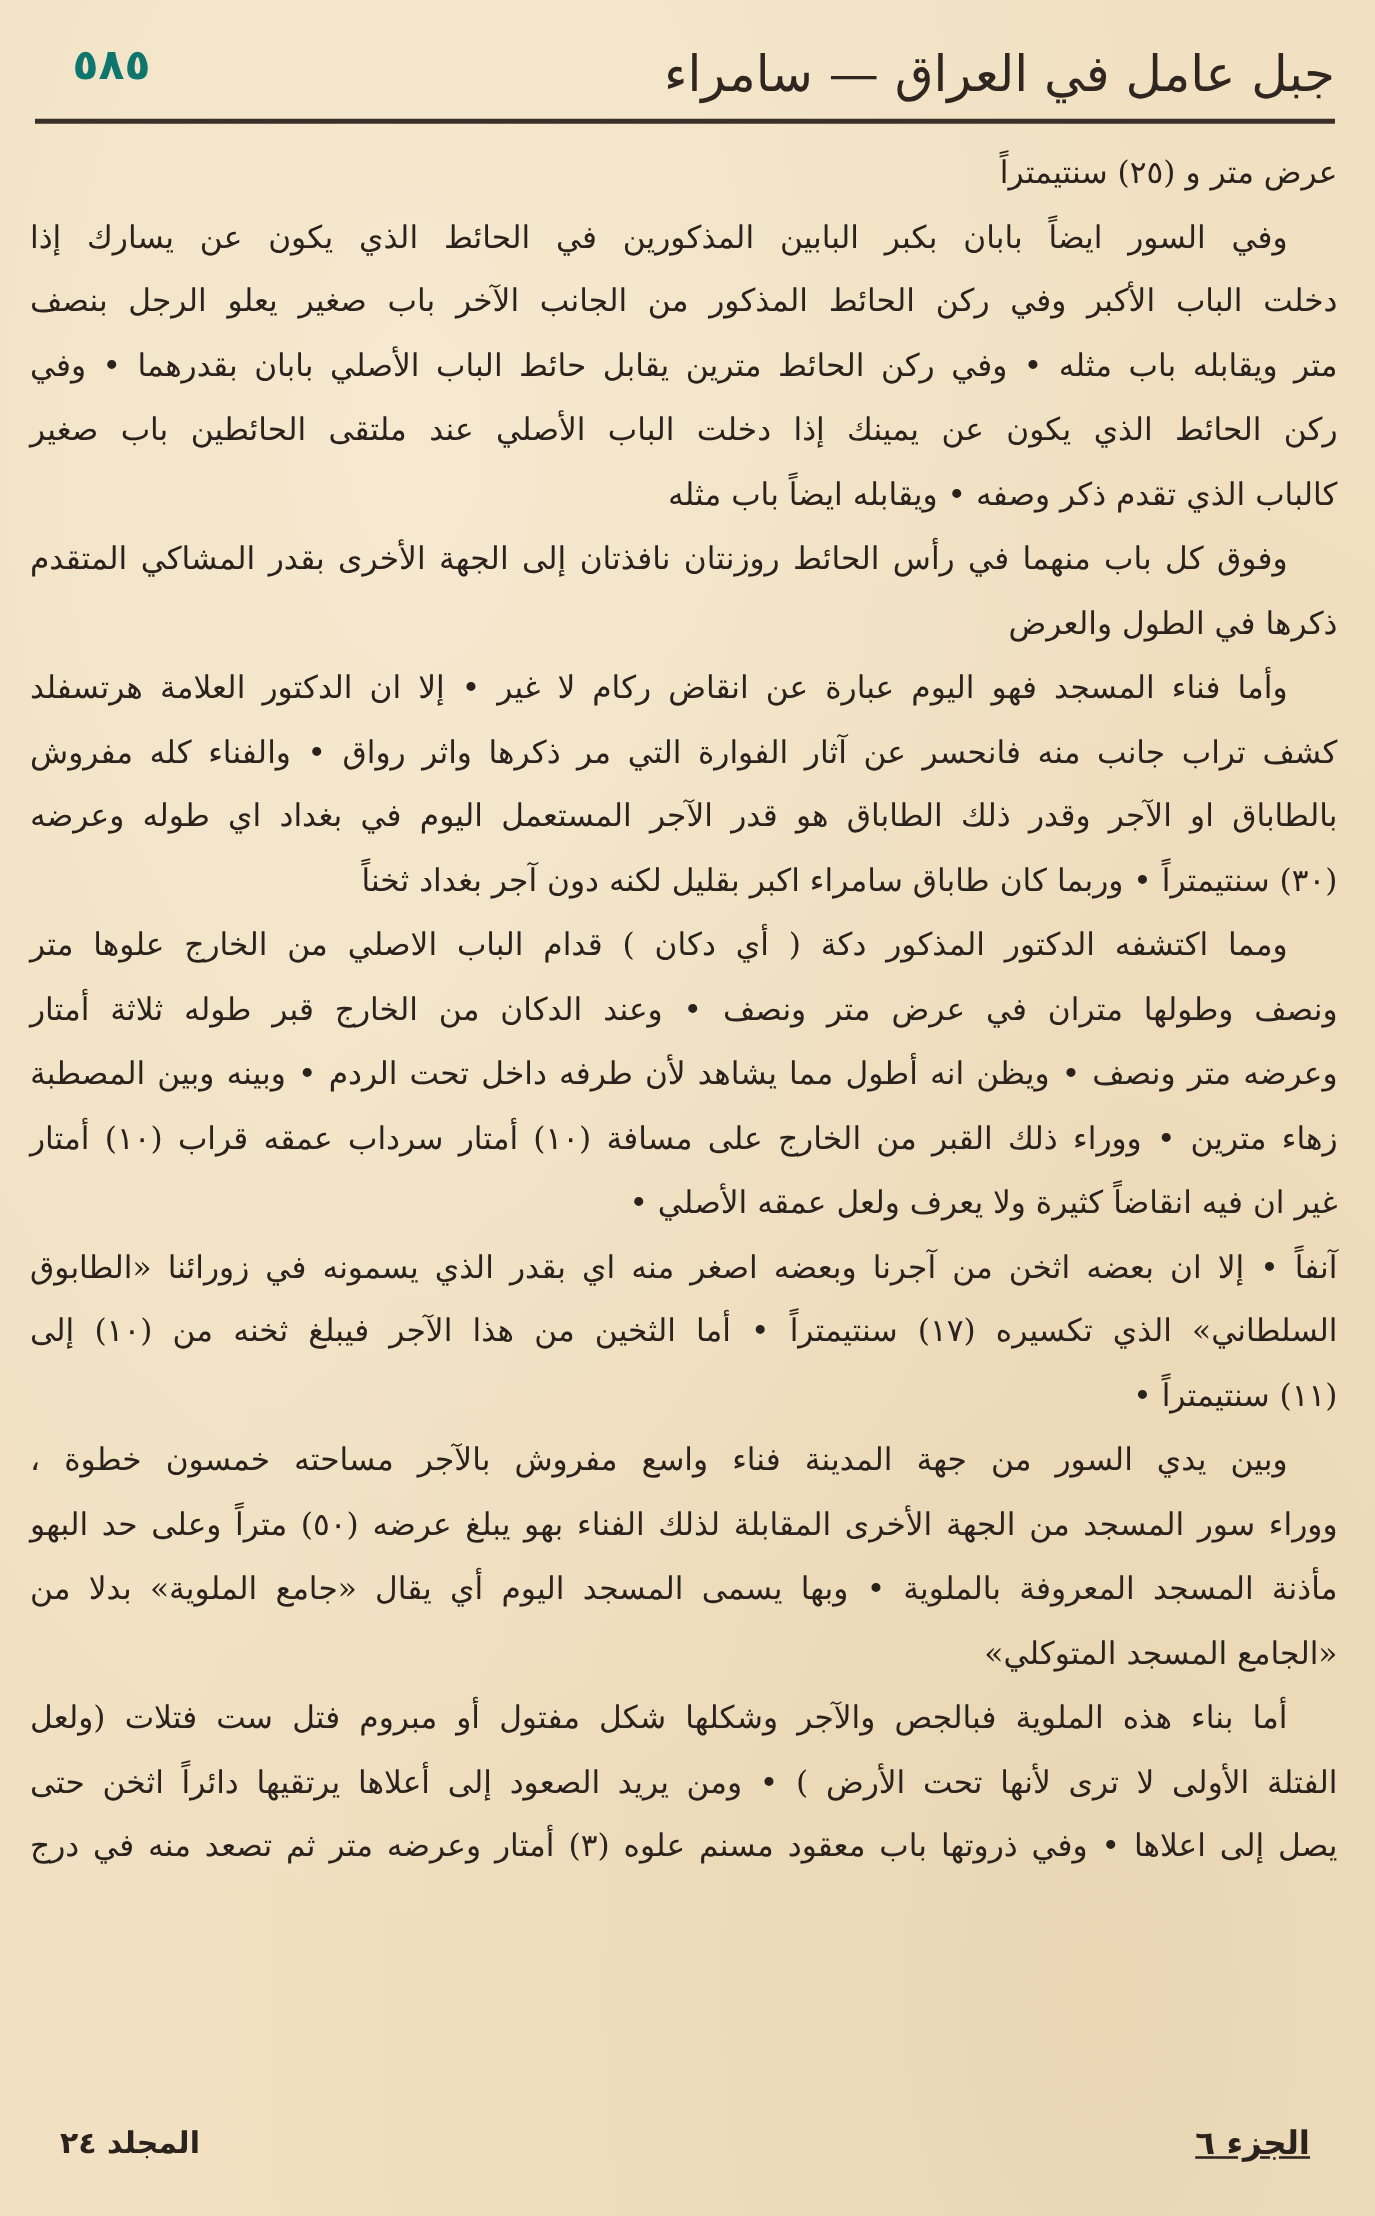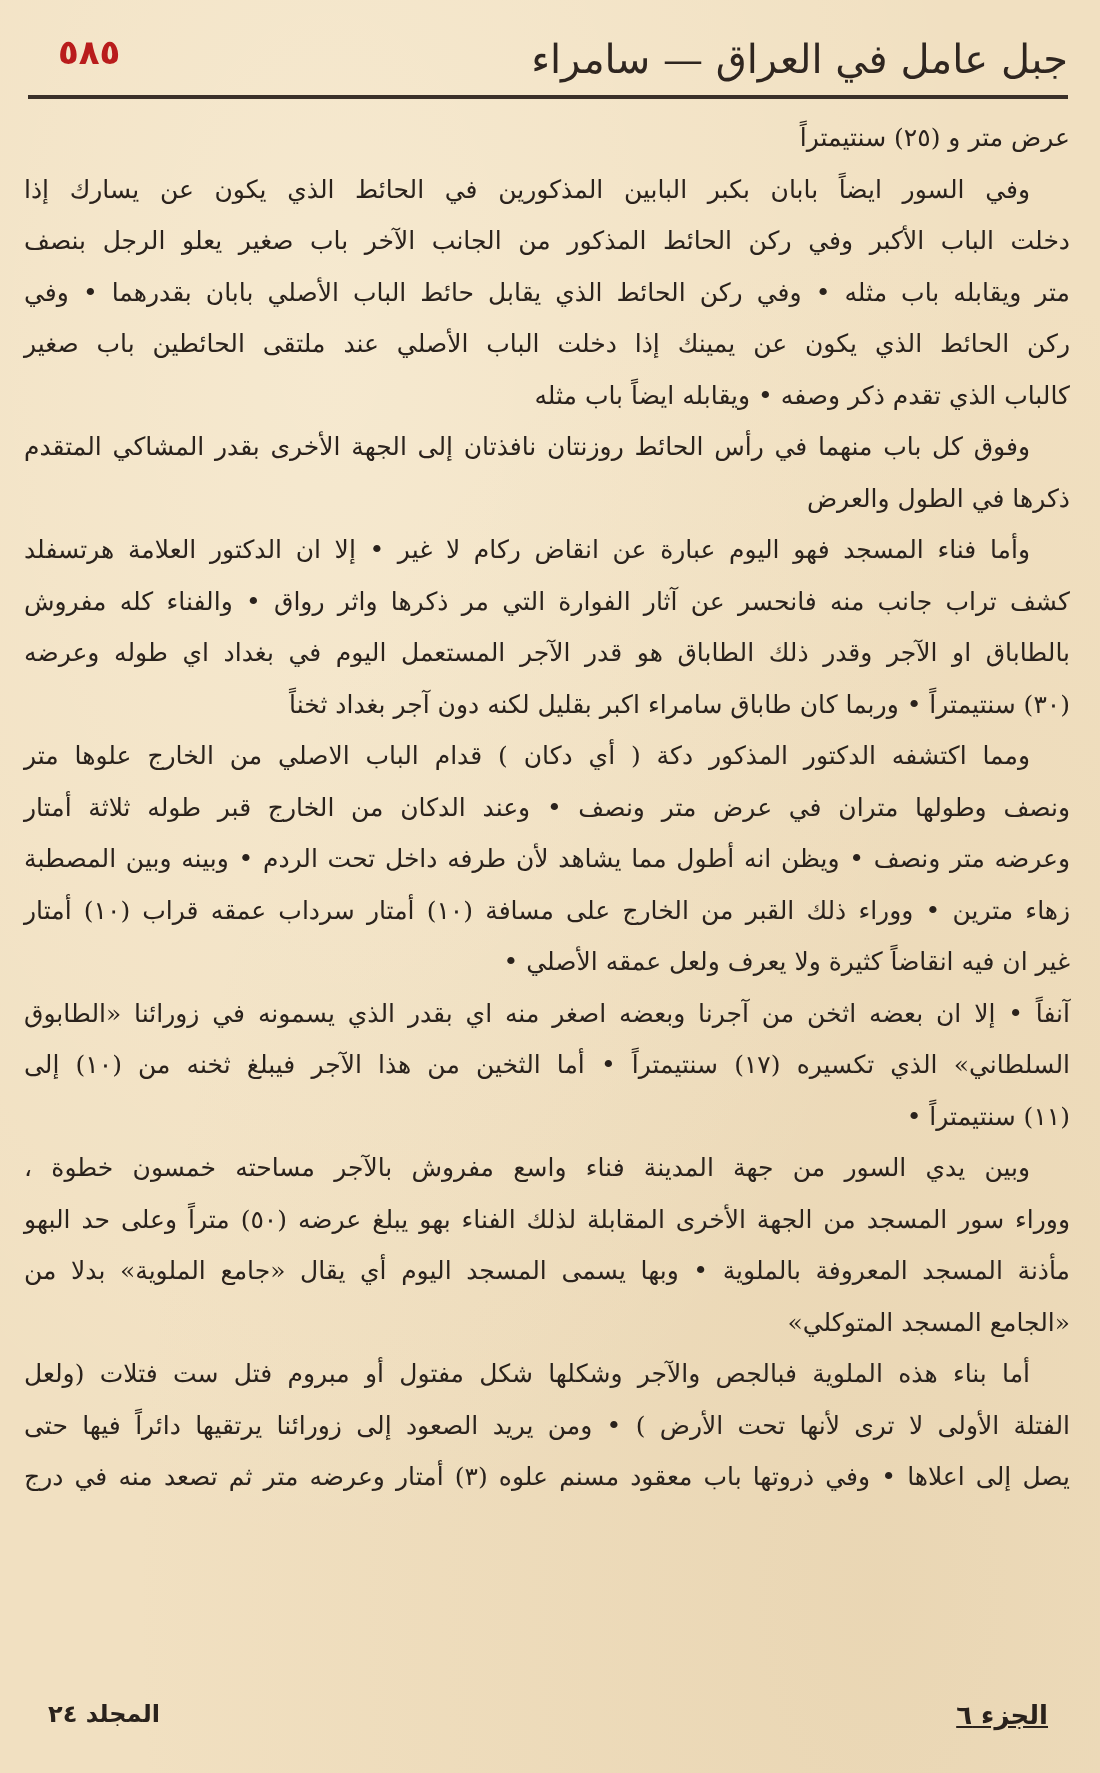--- a/index.html
+++ b/index.html
@@ -12,21 +12,21 @@
     font-family: "DejaVu Serif", "Liberation Serif", serif;
     position: relative;
     overflow: hidden;
   }
   .page { position: absolute; left: 0; top: 0; width: 1100px; height: 1773px; }
   .header {
     position: absolute; left: 28px; top: 30px; width: 1040px; height: 60px;
   }
   .page-number-top {
     position: absolute; left: 30px; top: 2px;
-    font-family: "DejaVu Sans", sans-serif; font-weight: bold; font-size: 34px; color: #b91c1c;
+    font-family: "DejaVu Sans", sans-serif; font-weight: bold; font-size: 34px; color: #0f766e;
   }
   .running-title {
     position: absolute; left: 0; right: 0; top: 6px; text-align: right;
     font-size: 40px; direction: rtl; color: #2f2620;
   }
   .header-rule {
     position: absolute; left: 28px; top: 95px; width: 1040px; height: 4px;
     background: #3a3029;
   }
   .body-text {
@@ -55,21 +55,21 @@
   <div class="header">
     <div class="page-number-top">٥٨٥</div>
     <div class="running-title">جبل عامل في العراق — سامراء</div>
   </div>
   <div class="header-rule"></div>
 
   <div class="body-text" id="body-text">
       <span class="line short">عرض متر و (٢٥) سنتيمتراً</span>
       <span class="line indent">وفي السور ايضاً بابان بكبر البابين المذكورين في الحائط الذي يكون عن يسارك إذا</span>
       <span class="line">دخلت الباب الأكبر وفي ركن الحائط المذكور من الجانب الآخر باب صغير يعلو الرجل بنصف</span>
-      <span class="line">متر ويقابله باب مثله • وفي ركن الحائط الذي يقابل حائط الباب الأصلي بابان بقدرهما • وفي</span>
+      <span class="line">متر ويقابله باب مثله • وفي ركن الحائط مترين يقابل حائط الباب الأصلي بابان بقدرهما • وفي</span>
       <span class="line">ركن الحائط الذي يكون عن يمينك إذا دخلت الباب الأصلي عند ملتقى الحائطين باب صغير</span>
       <span class="line short">كالباب الذي تقدم ذكر وصفه • ويقابله ايضاً باب مثله</span>
       <span class="line indent">وفوق كل باب منهما في رأس الحائط روزنتان نافذتان إلى الجهة الأخرى بقدر المشاكي المتقدم</span>
       <span class="line short">ذكرها في الطول والعرض</span>
       <span class="line indent">وأما فناء المسجد فهو اليوم عبارة عن انقاض ركام لا غير • إلا ان الدكتور العلامة هرتسفلد</span>
       <span class="line">كشف تراب جانب منه فانحسر عن آثار الفوارة التي مر ذكرها واثر رواق • والفناء كله مفروش</span>
       <span class="line">بالطاباق او الآجر وقدر ذلك الطاباق هو قدر الآجر المستعمل اليوم في بغداد اي طوله وعرضه</span>
       <span class="line short">(٣٠) سنتيمتراً • وربما كان طاباق سامراء اكبر بقليل لكنه دون آجر بغداد ثخناً</span>
       <span class="line indent">ومما اكتشفه الدكتور المذكور دكة ( أي دكان ) قدام الباب الاصلي من الخارج علوها متر</span>
       <span class="line">ونصف وطولها متران في عرض متر ونصف • وعند الدكان من الخارج قبر طوله ثلاثة أمتار</span>
@@ -77,21 +77,21 @@
       <span class="line">زهاء مترين • ووراء ذلك القبر من الخارج على مسافة (١٠) أمتار سرداب عمقه قراب (١٠) أمتار</span>
       <span class="line short">غير ان فيه انقاضاً كثيرة ولا يعرف ولعل عمقه الأصلي •</span>
       <span class="line">آنفاً • إلا ان بعضه اثخن من آجرنا وبعضه اصغر منه اي بقدر الذي يسمونه في زورائنا «الطابوق</span>
       <span class="line">السلطاني» الذي تكسيره (١٧) سنتيمتراً • أما الثخين من هذا الآجر فيبلغ ثخنه من (١٠) إلى</span>
       <span class="line short">(١١) سنتيمتراً •</span>
       <span class="line indent">وبين يدي السور من جهة المدينة فناء واسع مفروش بالآجر مساحته خمسون خطوة ،</span>
       <span class="line">ووراء سور المسجد من الجهة الأخرى المقابلة لذلك الفناء بهو يبلغ عرضه (٥٠) متراً وعلى حد البهو</span>
       <span class="line">مأذنة المسجد المعروفة بالملوية • وبها يسمى المسجد اليوم أي يقال «جامع الملوية» بدلا من</span>
       <span class="line short">«الجامع المسجد المتوكلي»</span>
       <span class="line indent">أما بناء هذه الملوية فبالجص والآجر وشكلها شكل مفتول أو مبروم فتل ست فتلات (ولعل</span>
-      <span class="line">الفتلة الأولى لا ترى لأنها تحت الأرض ) • ومن يريد الصعود إلى زورائنا يرتقيها دائراً فيها حتى</span>
+      <span class="line">الفتلة الأولى لا ترى لأنها تحت الأرض ) • ومن يريد الصعود إلى أعلاها يرتقيها دائراً اثخن حتى</span>
       <span class="line">يصل إلى اعلاها • وفي ذروتها باب معقود مسنم علوه (٣) أمتار وعرضه متر ثم تصعد منه في درج</span>
     </div>
 
   <div class="footer">
     <div class="footer-part">الجزء ٦</div>
     <div class="footer-volume">المجلد ٢٤</div>
   </div>
 </div>
 
 </body></html>

